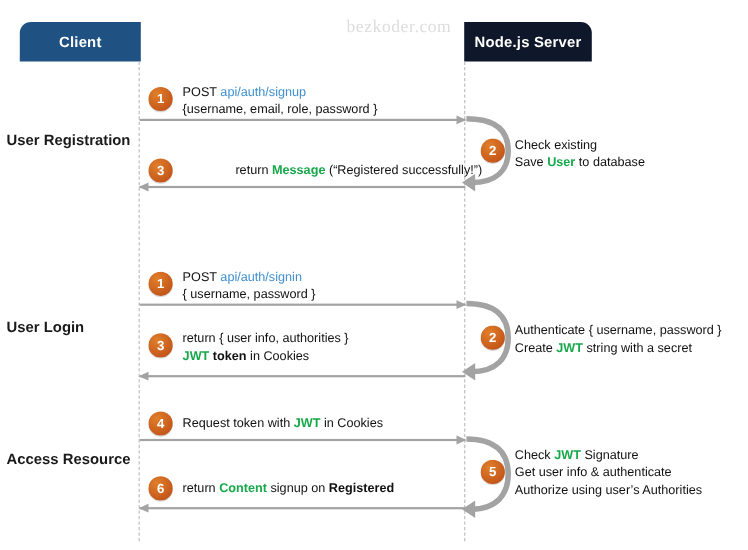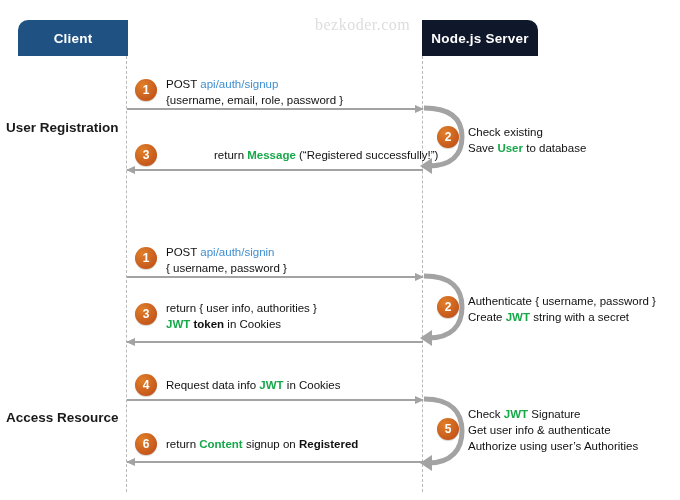--- a/index.html
+++ b/index.html
@@ -110,20 +110,24 @@
     <span>Node.js Server</span>
   </div>
 
   <div class="lifeline lifeline-client"></div>
   <div class="lifeline lifeline-server"></div>
 
   <div class="phase phase-registration">
     <span class="l">User</span>
     <span class="l">Registration</span>
   </div>
+  <div class="phase phase-login">
+    <span class="l">User</span>
+    <span class="l">Login</span>
+  </div>
   <div class="phase phase-access">
     <span class="l">Access</span>
     <span class="l">Resource</span>
   </div>
 
   <div class="badge" style="left:135px;top:79px;">1</div>
   <div class="msg" style="left:166px;top:76px;">
     <span class="l"><span>POST </span><span class="hl-blue">api/auth/signup</span></span>
     <span class="l">{username, email, role, password }</span>
   </div>
@@ -180,21 +184,21 @@
     <span class="l">return { user info, authorities }</span>
     <span class="l"><span class="hl-green">JWT</span><span class="hl-bold"> token</span><span> in Cookies</span></span>
   </div>
   <div class="arrow left" style="left:127px;top:338px;width:296px;">
     <div class="shaft"></div>
     <div class="head"></div>
   </div>
 
   <div class="badge" style="left:135px;top:374px;">4</div>
   <div class="msg" style="left:166px;top:377px;">
-    <span class="l"><span>Request data info </span><span class="hl-green">JWT</span><span> in Cookies</span></span>
+    <span class="l"><span>Request token with </span><span class="hl-green">JWT</span><span> in Cookies</span></span>
   </div>
   <div class="arrow right" style="left:127px;top:396px;width:296px;">
     <div class="shaft"></div>
     <div class="head"></div>
   </div>
 
   <div class="loop" style="left:422px;top:395px;">
     <svg width="46" height="72" viewBox="0 0 46 72">
       <path d="M2 4 C30 4 40 18 40 36 C40 54 30 68 6 68" fill="none" stroke="#a3a3a3" stroke-width="5" stroke-linecap="butt"></path>
       <polygon points="10,60 10,76 -2,68" fill="#a3a3a3"></polygon>

